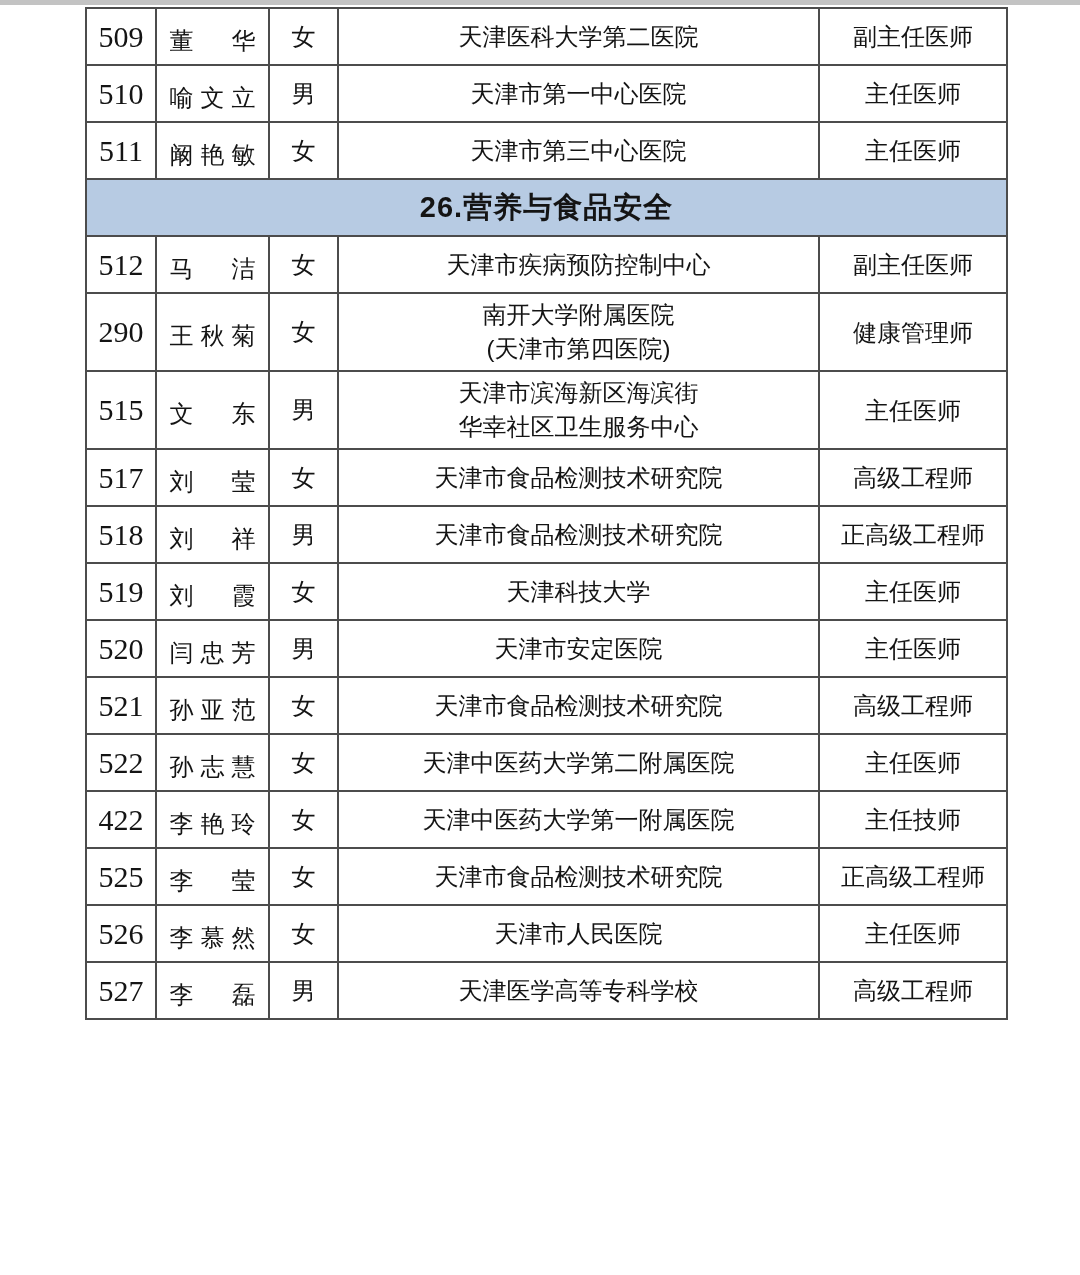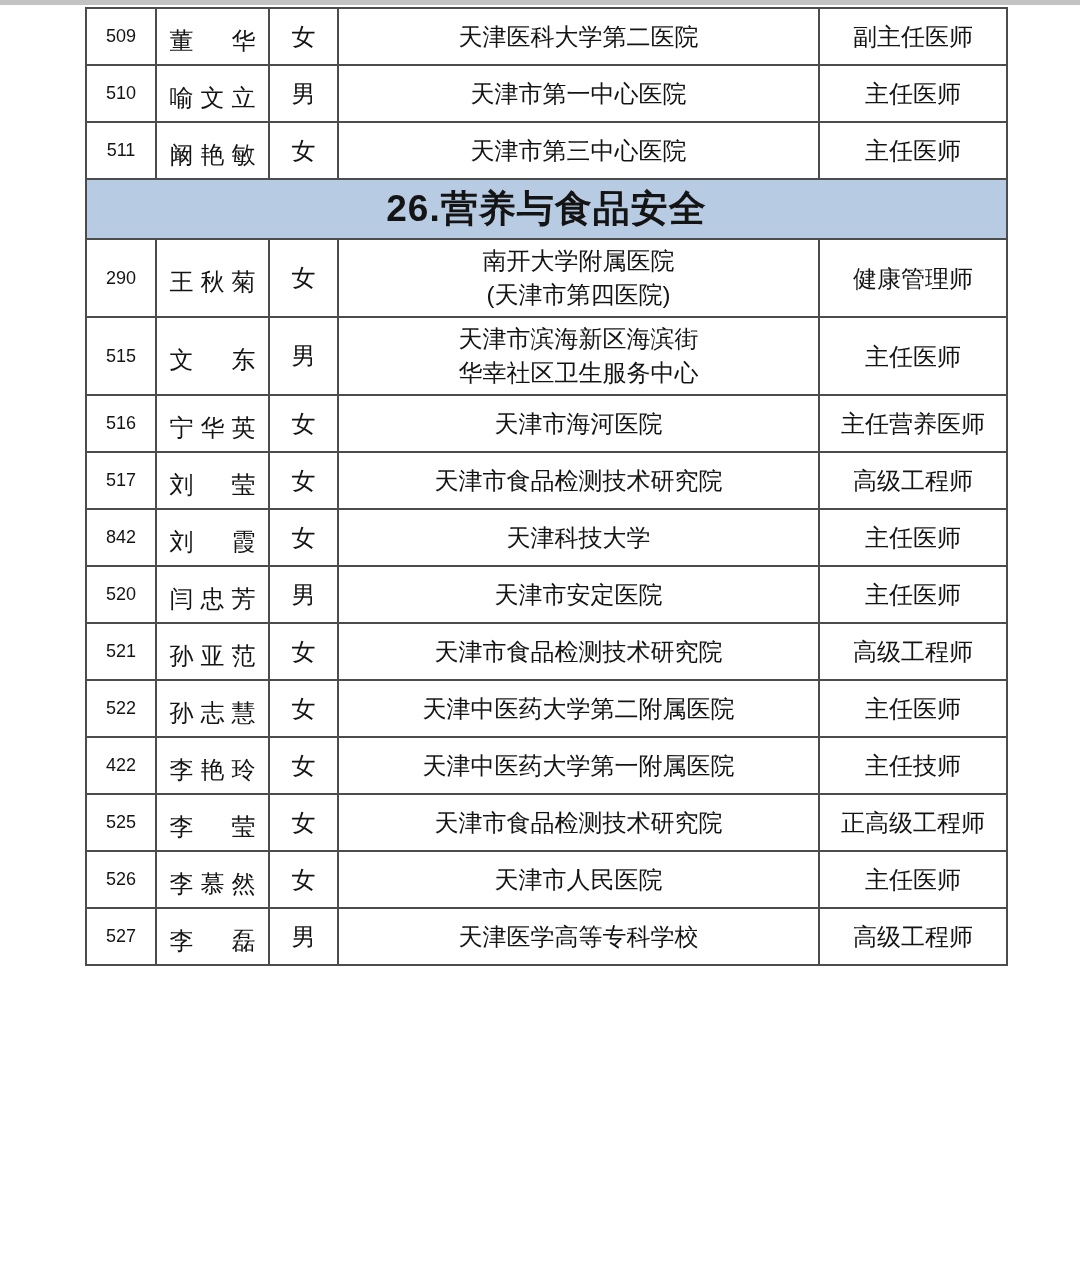--- a/index.html
+++ b/index.html
@@ -27,22 +27,22 @@
   }
   table.roster td {
     border: 2px solid #4c4c4c;
     text-align: center;
     vertical-align: middle;
     color: #141414;
     padding: 4px 2px;
   }
   tr.data-row { height: 57px; }
   td.c-num {
-    font-family: Liberation Sans, sans-serif;
-    font-size: 18px;
+    font-family: Liberation Serif, serif;
+    font-size: 30px;
   }
   td.c-name, td.c-gender, td.c-org, td.c-title {
     font-size: 24px;
     font-family: "Liberation Sans", sans-serif;
   }
   .name-inner {
     display: inline-block;
     width: 86px;
     text-align: justify;
     text-align-last: justify;
@@ -55,21 +55,21 @@
   }
   td.c-title {
     line-height: 33px;
     padding: 2px 9px;
     word-break: break-all;
   }
   tr.section-row { height: 57px; }
   td.c-section {
     background: #b7cbe3;
     font-weight: 700;
-    font-size: 37px;
+    font-size: 29px;
     letter-spacing: 1px;
     color: #101010;
   }
 </style>
 </head>
 <body>
 
 <div class="page">
   <div class="top-strip"></div>
   <table class="roster">
@@ -102,59 +102,66 @@
     <td class="c-name"><span class="name-inner">阚艳敏</span></td>
     <td class="c-gender">女</td>
     <td class="c-org">天津市第三中心医院</td>
     <td class="c-title">主任医师</td>
   </tr>
 
   <tr class="section-row">
     <td class="c-section" colspan="5">26.营养与食品安全</td>
   </tr>
 
+  <tr class="data-row">
+    <td class="c-num">512</td>
+    <td class="c-name"><span class="name-inner">马洁</span></td>
+    <td class="c-gender">女</td>
+    <td class="c-org">天津市疾病预防控制中心</td>
+    <td class="c-title">副主任医师</td>
+  </tr>
 
 
   <tr class="data-row">
     <td class="c-num">290</td>
     <td class="c-name"><span class="name-inner">王秋菊</span></td>
     <td class="c-gender">女</td>
     <td class="c-org">南开大学附属医院
 (天津市第四医院)</td>
     <td class="c-title">健康管理师</td>
   </tr>
 
   <tr class="data-row">
     <td class="c-num">515</td>
     <td class="c-name"><span class="name-inner">文东</span></td>
     <td class="c-gender">男</td>
     <td class="c-org">天津市滨海新区海滨街
 华幸社区卫生服务中心</td>
     <td class="c-title">主任医师</td>
   </tr>
 
-  <tr class="data-row">
-    <td class="c-num">516</td>
-    <td class="c-name"><span class="name-inner">宁华英</span></td>
-    <td class="c-gender">女</td>
-    <td class="c-org">天津市海河医院</td>
-    <td class="c-title">主任营养医师</td>
-  </tr>
 
   <tr class="data-row">
     <td class="c-num">517</td>
     <td class="c-name"><span class="name-inner">刘莹</span></td>
     <td class="c-gender">女</td>
     <td class="c-org">天津市食品检测技术研究院</td>
     <td class="c-title">高级工程师</td>
   </tr>
 
-
-  <tr class="data-row">
-    <td class="c-num">842</td>
+  <tr class="data-row">
+    <td class="c-num">518</td>
+    <td class="c-name"><span class="name-inner">刘祥</span></td>
+    <td class="c-gender">男</td>
+    <td class="c-org">天津市食品检测技术研究院</td>
+    <td class="c-title">正高级工程师</td>
+  </tr>
+
+  <tr class="data-row">
+    <td class="c-num">519</td>
     <td class="c-name"><span class="name-inner">刘霞</span></td>
     <td class="c-gender">女</td>
     <td class="c-org">天津科技大学</td>
     <td class="c-title">主任医师</td>
   </tr>
 
   <tr class="data-row">
     <td class="c-num">520</td>
     <td class="c-name"><span class="name-inner">闫忠芳</span></td>
     <td class="c-gender">男</td>

